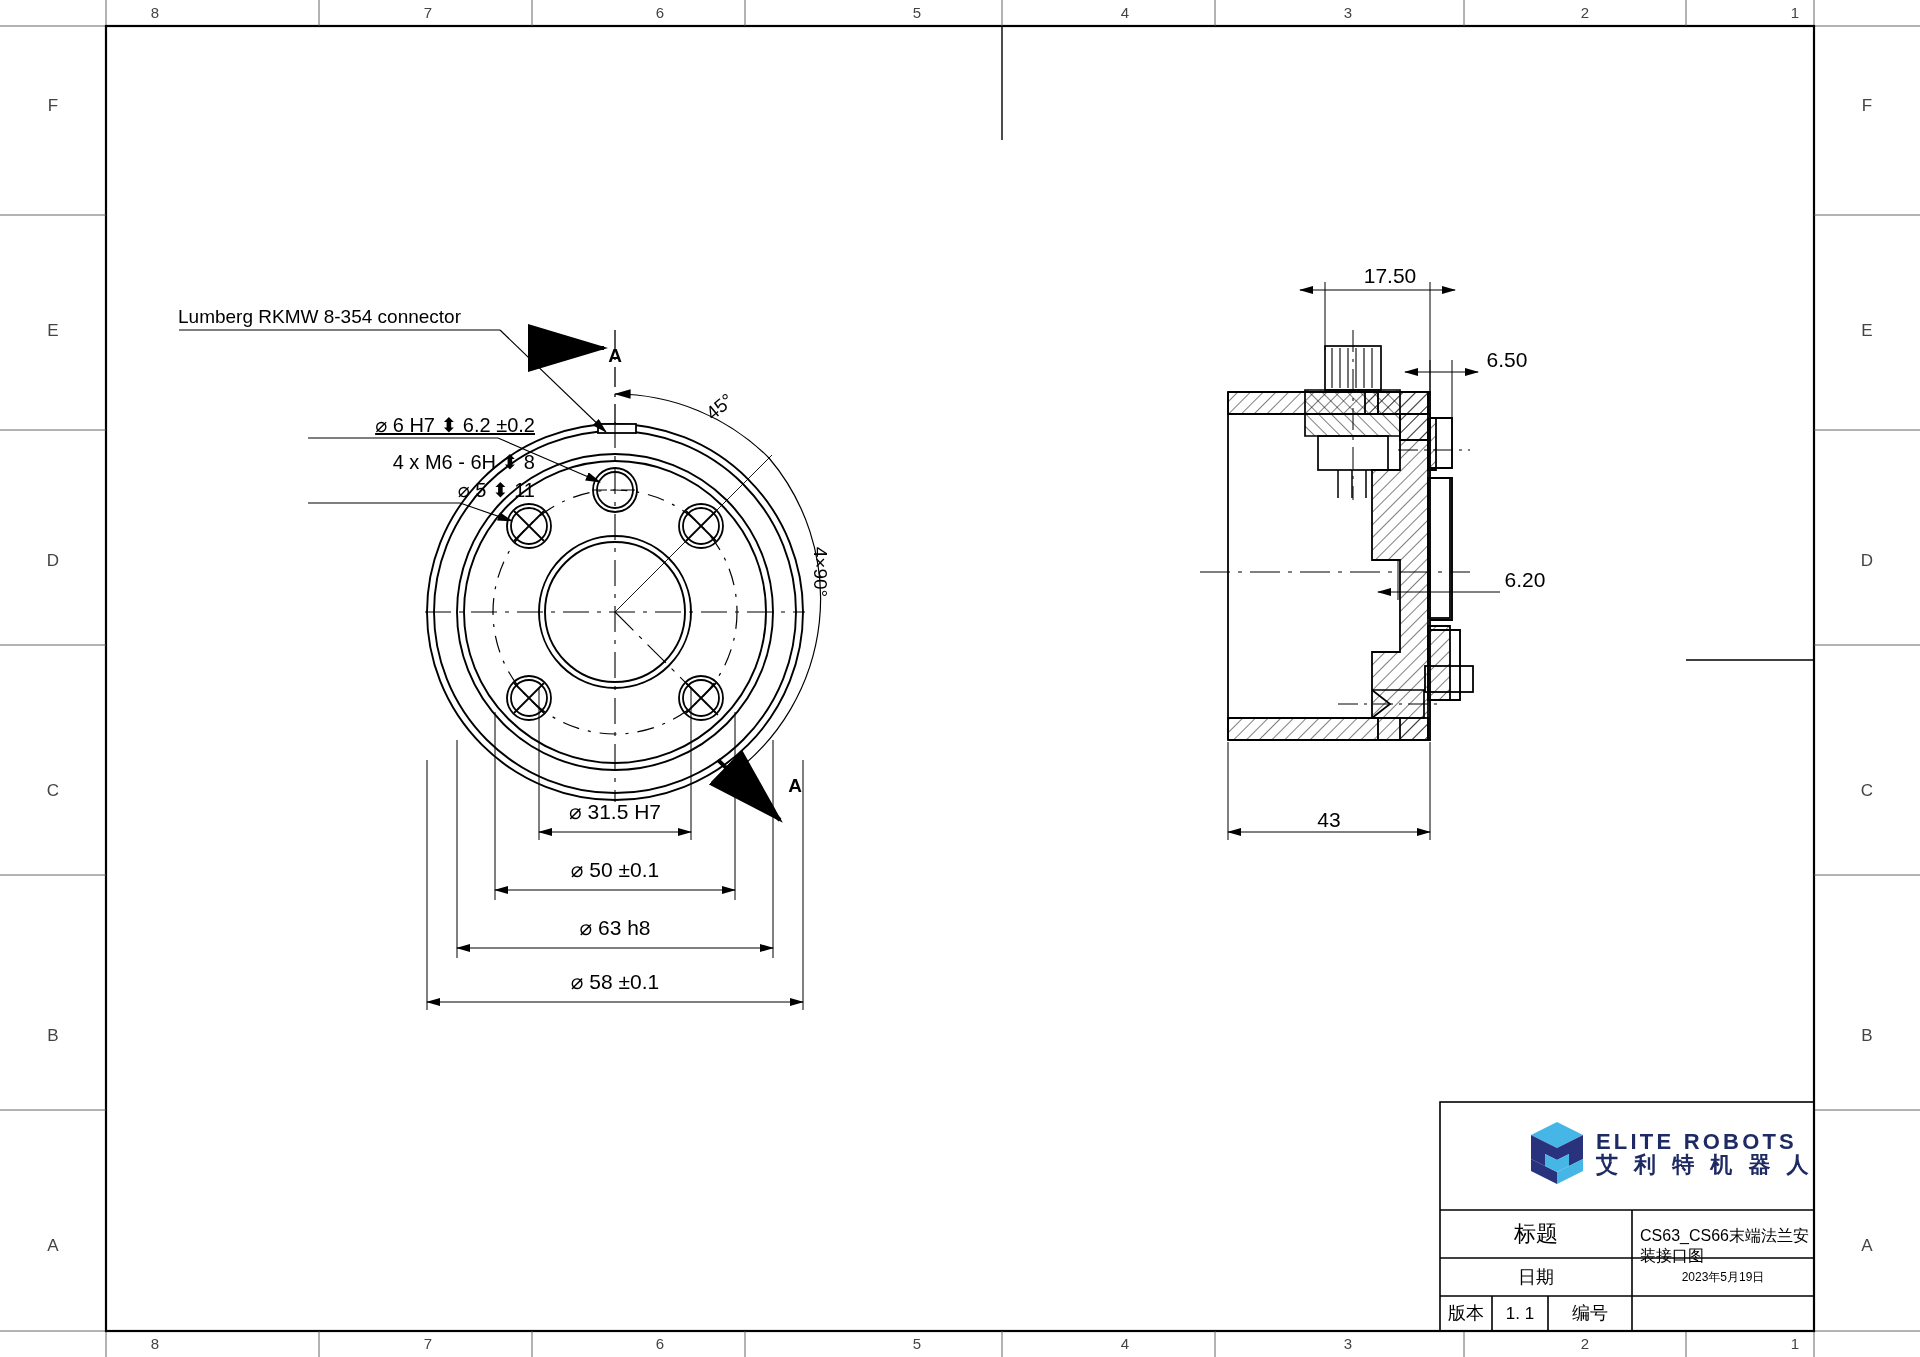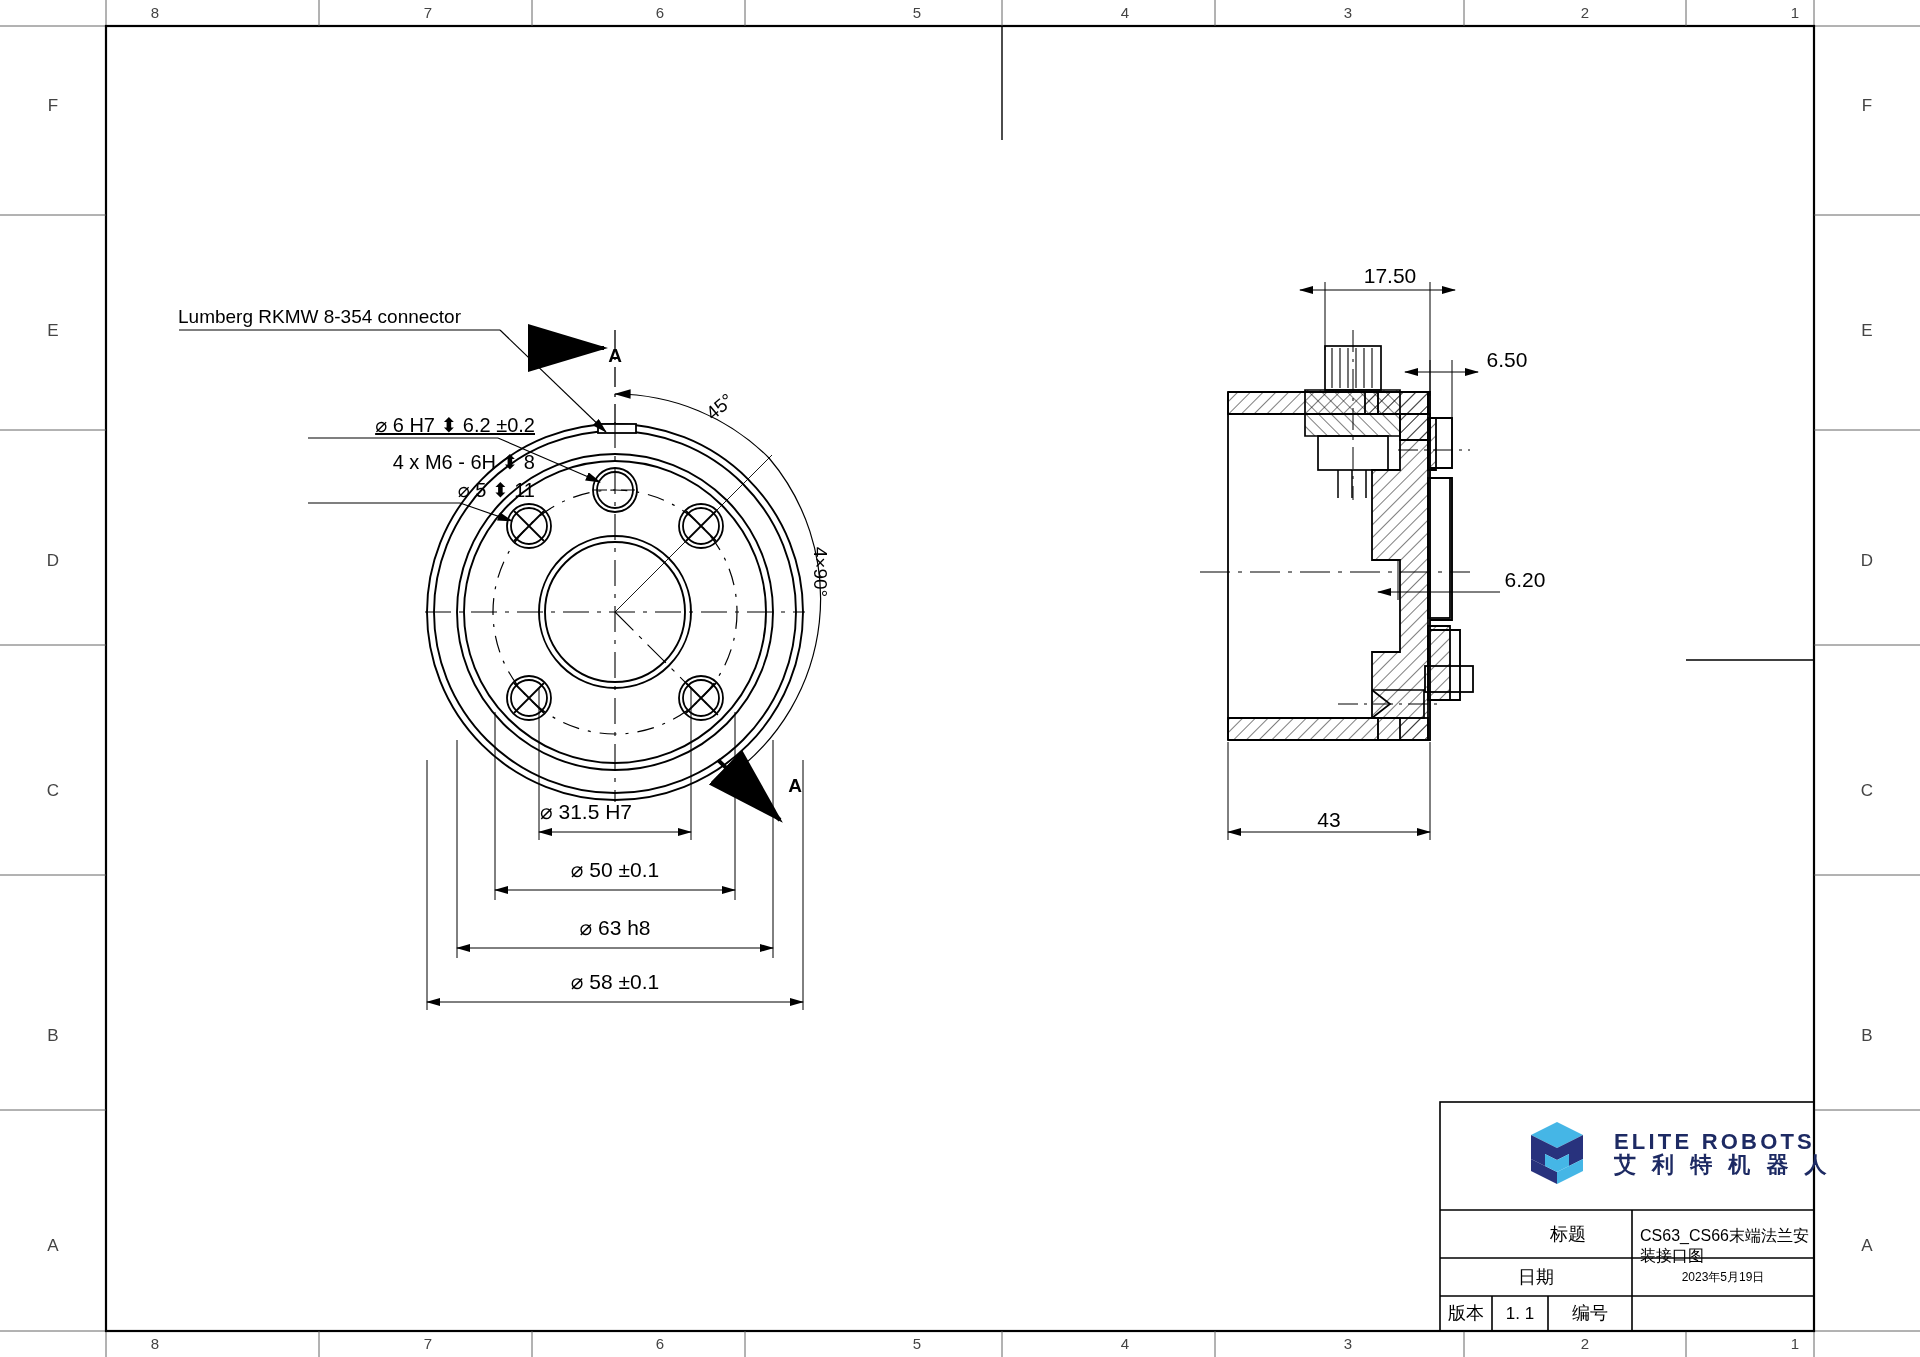--- a/index.html
+++ b/index.html
@@ -3,21 +3,21 @@
 <meta charset="utf-8">
 <style>
   html,body{margin:0;padding:0;background:#ffffff;}
   body{width:1920px;height:1357px;overflow:hidden;
        font-family:"Liberation Sans","DejaVu Sans",sans-serif;color:#000;}
   #sheet{position:relative;width:1920px;height:1357px;background:#fff;}
   svg{display:block;}
   .tb-cell{position:absolute;display:flex;align-items:center;justify-content:center;
            font-size:17px;color:#000;line-height:1.25;box-sizing:border-box;}
   .tb-left{justify-content:flex-start;padding-left:8px;}
-  .logo-wrap{position:absolute;display:flex;align-items:center;gap:28px;}
+  .logo-wrap{position:absolute;display:flex;align-items:center;gap:10px;}
   .logo-text{display:flex;flex-direction:column;line-height:1.05;}
   .logo-en{font-size:22px;font-weight:bold;letter-spacing:3.2px;color:#1d2a63;}
   .logo-cn{font-size:22px;font-weight:bold;letter-spacing:5px;color:#1d2a63;}
 </style>
 </head>
 <body>
 
 <div id="sheet">
 
   <svg width="1920" height="1357" viewBox="0 0 1920 1357">
@@ -282,21 +282,21 @@
   <div class="tb-cell" style="left:305px;top:478px;width:230px;height:24px;justify-content:flex-end;font-size:20px;">⌀ 5 ⬍ 11</div>
 
   <div class="tb-cell" style="left:690px;top:395px;width:60px;height:24px;font-size:19px;transform:rotate(-40deg);">45°</div>
 
   <div class="tb-cell" style="left:775px;top:560px;width:90px;height:24px;font-size:19px;transform:rotate(90deg);">4×90°</div>
 
   <div class="tb-cell" style="left:600px;top:345px;width:30px;height:22px;font-size:19px;font-weight:bold;">A</div>
 
   <div class="tb-cell" style="left:780px;top:775px;width:30px;height:22px;font-size:19px;font-weight:bold;">A</div>
 
-  <div class="tb-cell" style="left:516px;top:800px;width:140px;height:24px;font-size:21px;">⌀ 31.5 H7</div>
+  <div class="tb-cell" style="left:545px;top:800px;width:140px;height:24px;font-size:21px;">⌀ 31.5 H7</div>
   <div class="tb-cell" style="left:545px;top:858px;width:140px;height:24px;font-size:21px;">⌀ 50 ±0.1</div>
   <div class="tb-cell" style="left:545px;top:916px;width:140px;height:24px;font-size:21px;text-align:right;">⌀ 63 h8</div>
   <div class="tb-cell" style="left:545px;top:970px;width:140px;height:24px;font-size:21px;">⌀ 58 ±0.1</div>
 
   <div class="tb-cell" style="left:1340px;top:264px;width:100px;height:24px;font-size:21px;">17.50</div>
   <div class="tb-cell" style="left:1462px;top:348px;width:90px;height:24px;font-size:21px;">6.50</div>
   <div class="tb-cell" style="left:1480px;top:568px;width:90px;height:24px;font-size:21px;">6.20</div>
   <div class="tb-cell" style="left:1289px;top:808px;width:80px;height:24px;font-size:21px;">43</div>
 
   <div class="tb-cell" style="left:140px;top:2px;width:30px;height:22px;font-size:15px;color:#444;">8</div>
@@ -339,21 +339,21 @@
       <polygon points="17,46 29,52 29,64 3,51 3,39" fill="#28327d"></polygon>
       <polygon points="41,46 55,39 55,51 29,64 29,52" fill="#45b6e6"></polygon>
       <polygon points="17,34 29,40 41,34 41,46 29,52 17,46" fill="#45b6e6"></polygon>
     </svg>
     <div class="logo-text">
       <div class="logo-en">ELITE ROBOTS</div>
       <div class="logo-cn">艾 利 特 机 器 人</div>
     </div>
   </div>
 
-  <div class="tb-cell" style="left:1440px;top:1210px;width:192px;height:48px;font-size:18px;margin-left:32px;">标题</div>
+  <div class="tb-cell" style="left:1440px;top:1210px;width:192px;height:48px;font-size:22px;">标题</div>
   <div class="tb-cell tb-left" style="left:1632px;top:1210px;width:182px;height:48px;font-size:16px;justify-content:flex-start;align-items:flex-start;padding-top:16px;">CS63_CS66末端法兰安装接口图</div>
 
   <div class="tb-cell" style="left:1440px;top:1258px;width:192px;height:38px;font-size:18px;">日期</div>
   <div class="tb-cell" style="left:1632px;top:1258px;width:182px;height:38px;font-size:12px;">2023年5月19日</div>
 
   <div class="tb-cell" style="left:1440px;top:1296px;width:52px;height:35px;font-size:18px;">版本</div>
   <div class="tb-cell" style="left:1492px;top:1296px;width:56px;height:35px;font-size:17px;">1. 1</div>
   <div class="tb-cell" style="left:1548px;top:1296px;width:84px;height:35px;font-size:18px;">编号</div>
   <div class="tb-cell" style="left:1632px;top:1296px;width:182px;height:35px;font-size:17px;"></div>
 

